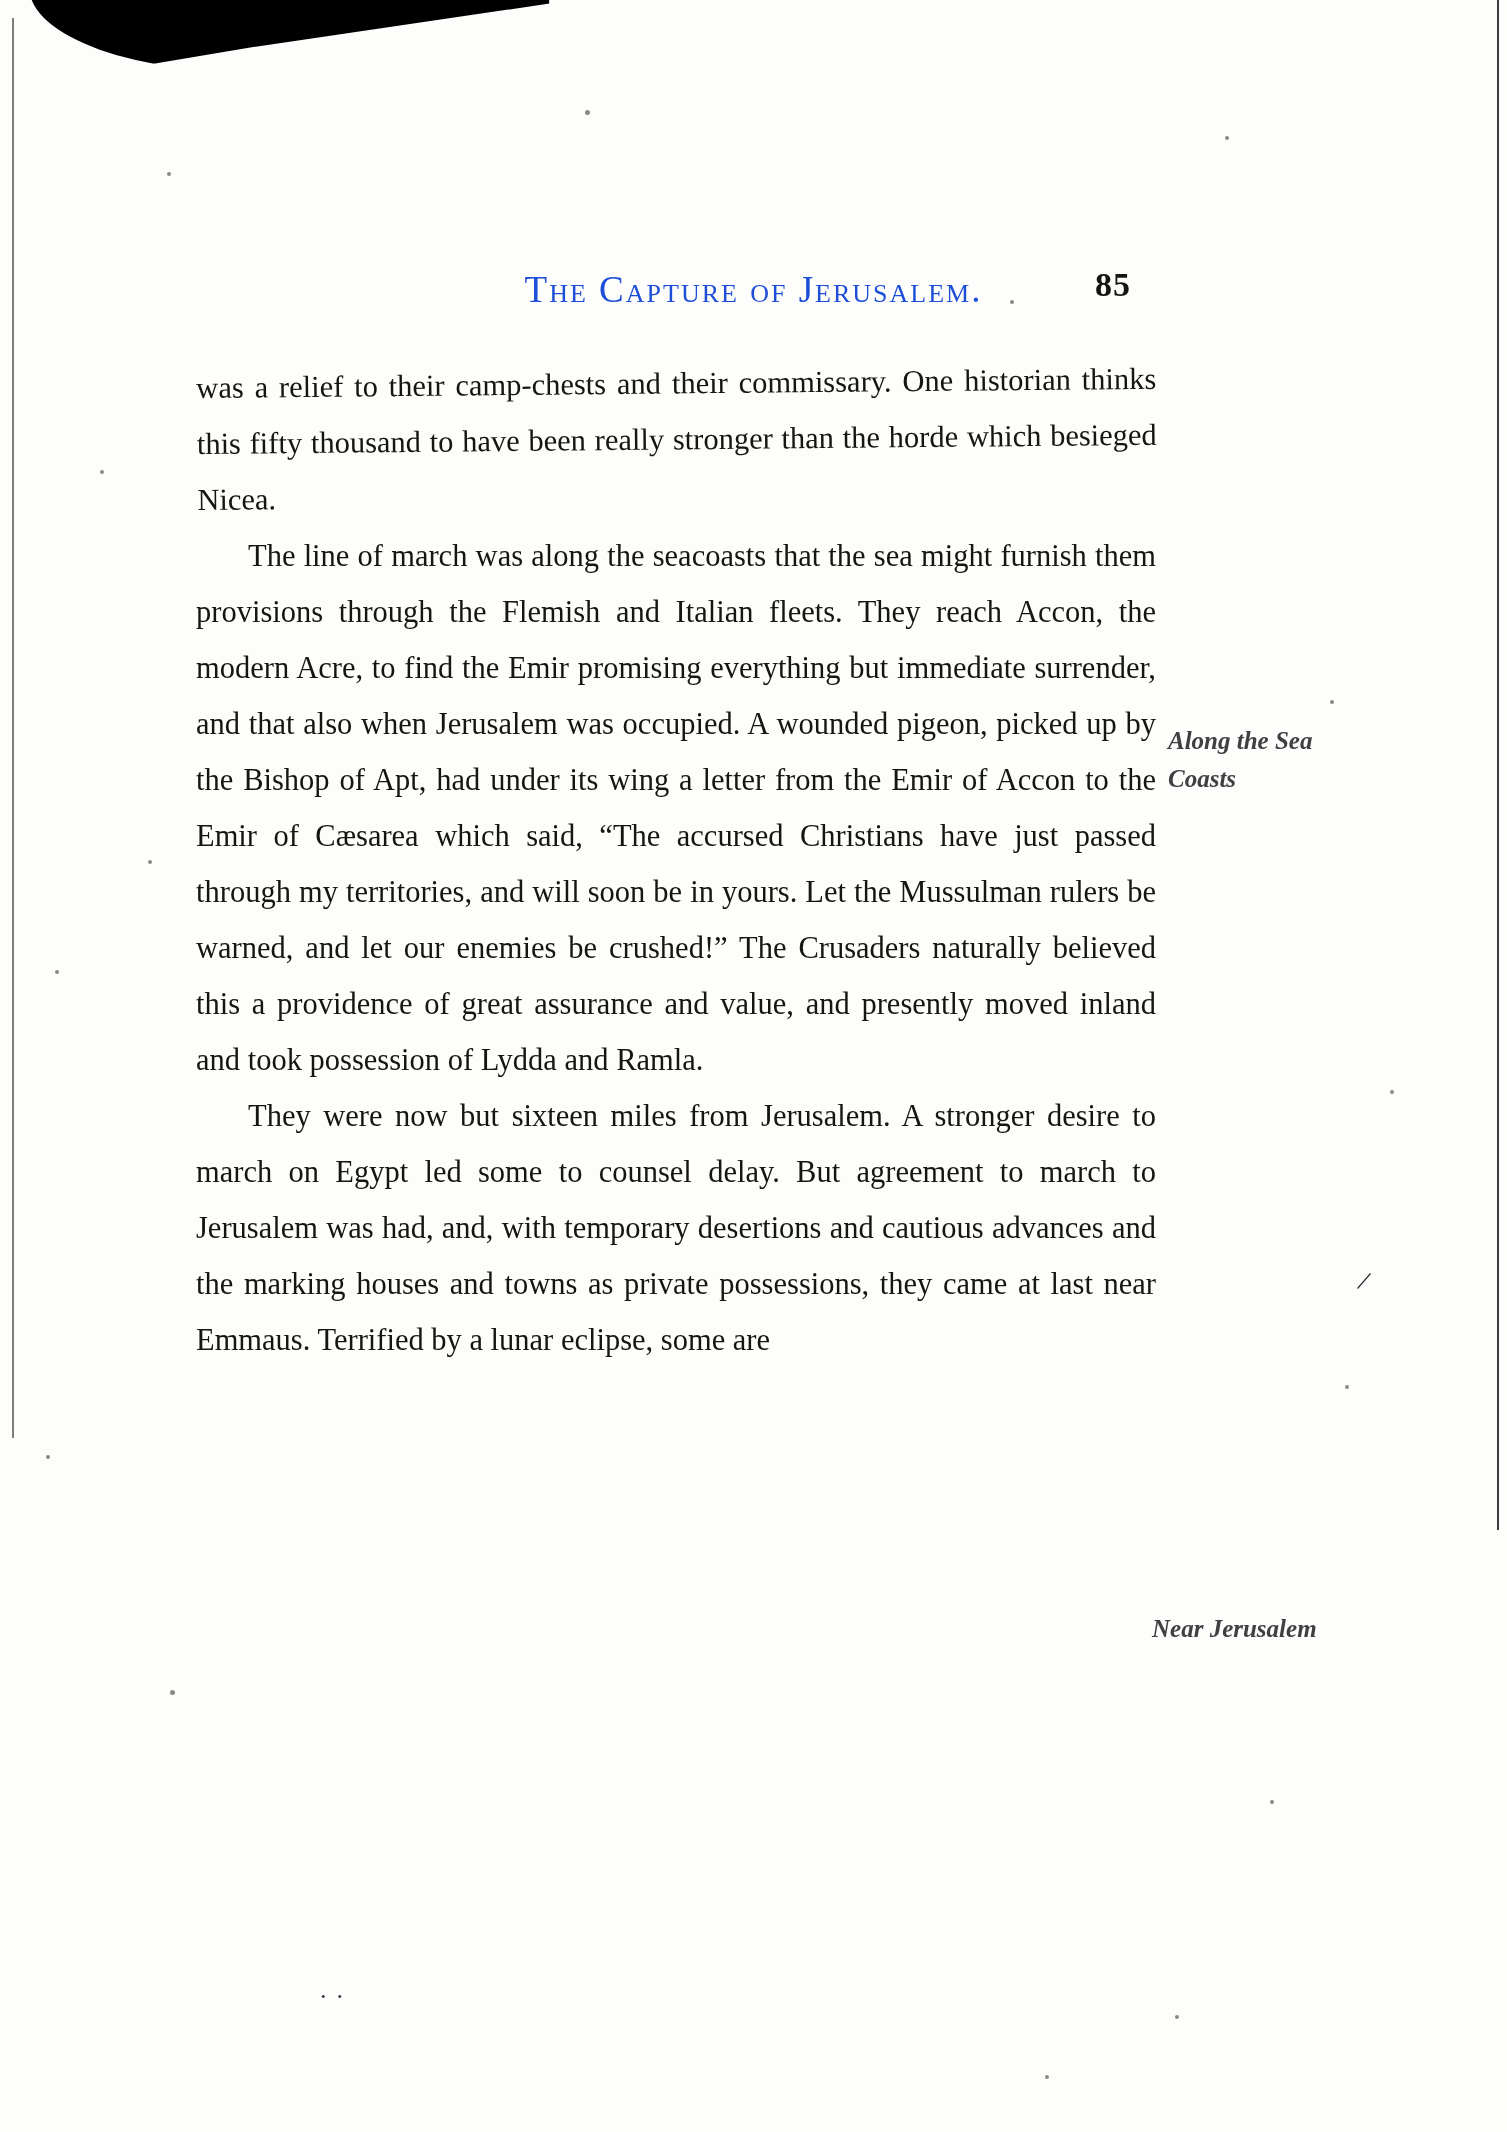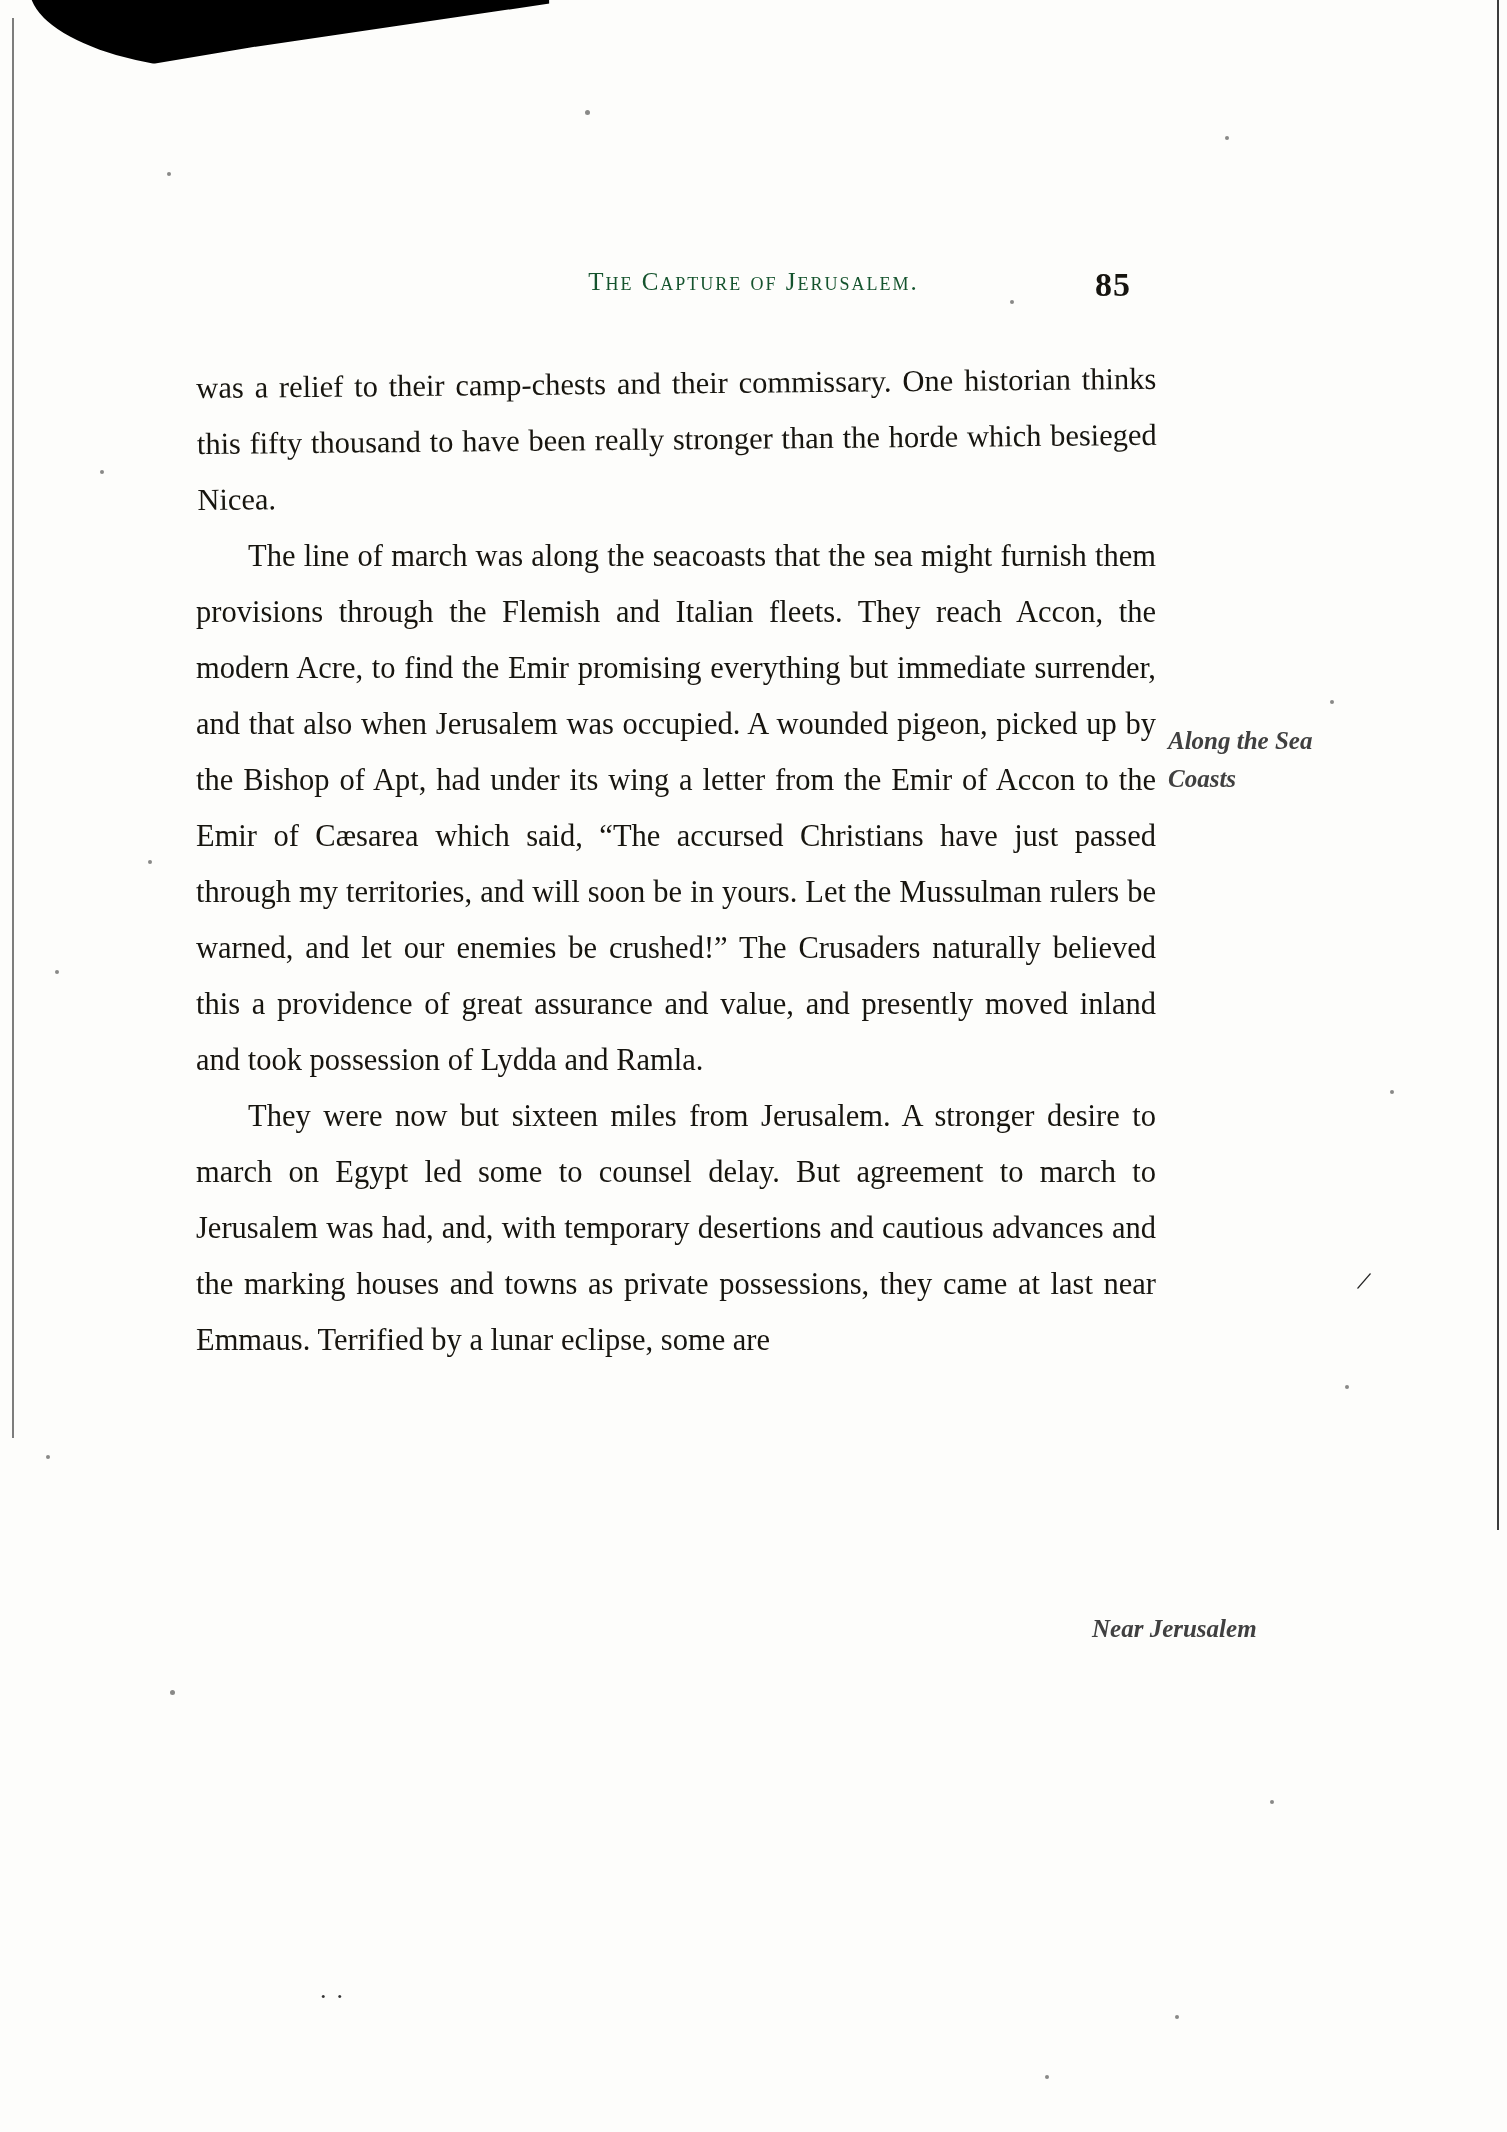--- a/index.html
+++ b/index.html
@@ -59,22 +59,22 @@
   .running-head {
     position: absolute;
     top: 268px;
     left: 0;
     width: 100%;
     text-align: center;
   }
   .running-head .title {
     font-variant: small-caps;
     letter-spacing: 2px;
-    font-size: 25px;
-    color: #14532d;
+    font-size: 37px;
+    color: #1d4ed8;
   }
   .folio {
     position: absolute;
     top: 266px;
     left: 1095px;
     font-size: 34px;
     font-weight: bold;
     letter-spacing: 1px;
   }
 
@@ -107,21 +107,21 @@
   .sidenote {
     position: absolute;
     font-style: italic;
     font-weight: bold;
     font-size: 25px;
     line-height: 38px;
     color: #404040;
     width: 180px;
   }
   #sidenote-1 { top: 722px; left: 1168px; }
-  #sidenote-2 { top: 1610px; left: 1092px; font-family: Liberation Serif, serif; }
+  #sidenote-2 { top: 1610px; left: 1152px; font-family: Liberation Serif, serif; }
 
   .stray-mark {
     position: absolute;
     top: 1265px;
     left: 1360px;
     font-size: 28px;
     color: #222;
     transform: rotate(22deg);
   }
   .dot-pair {

